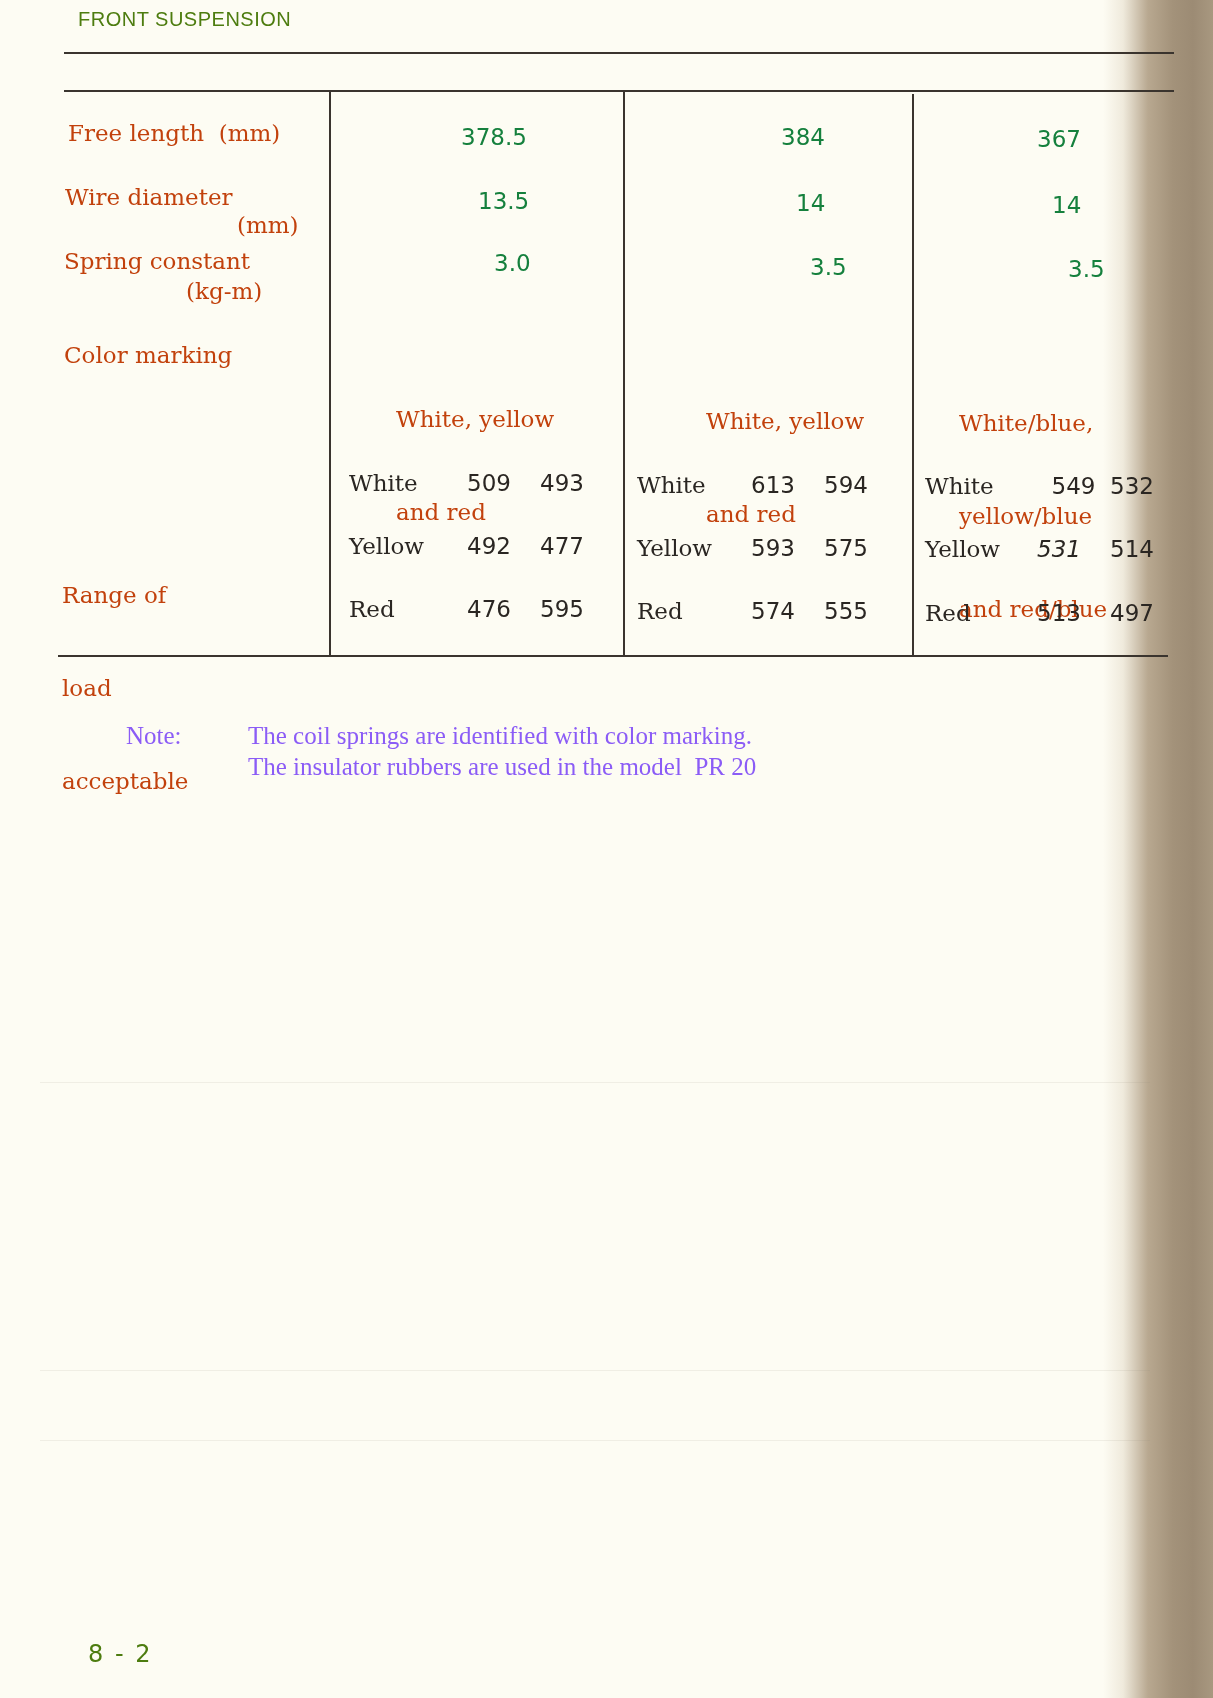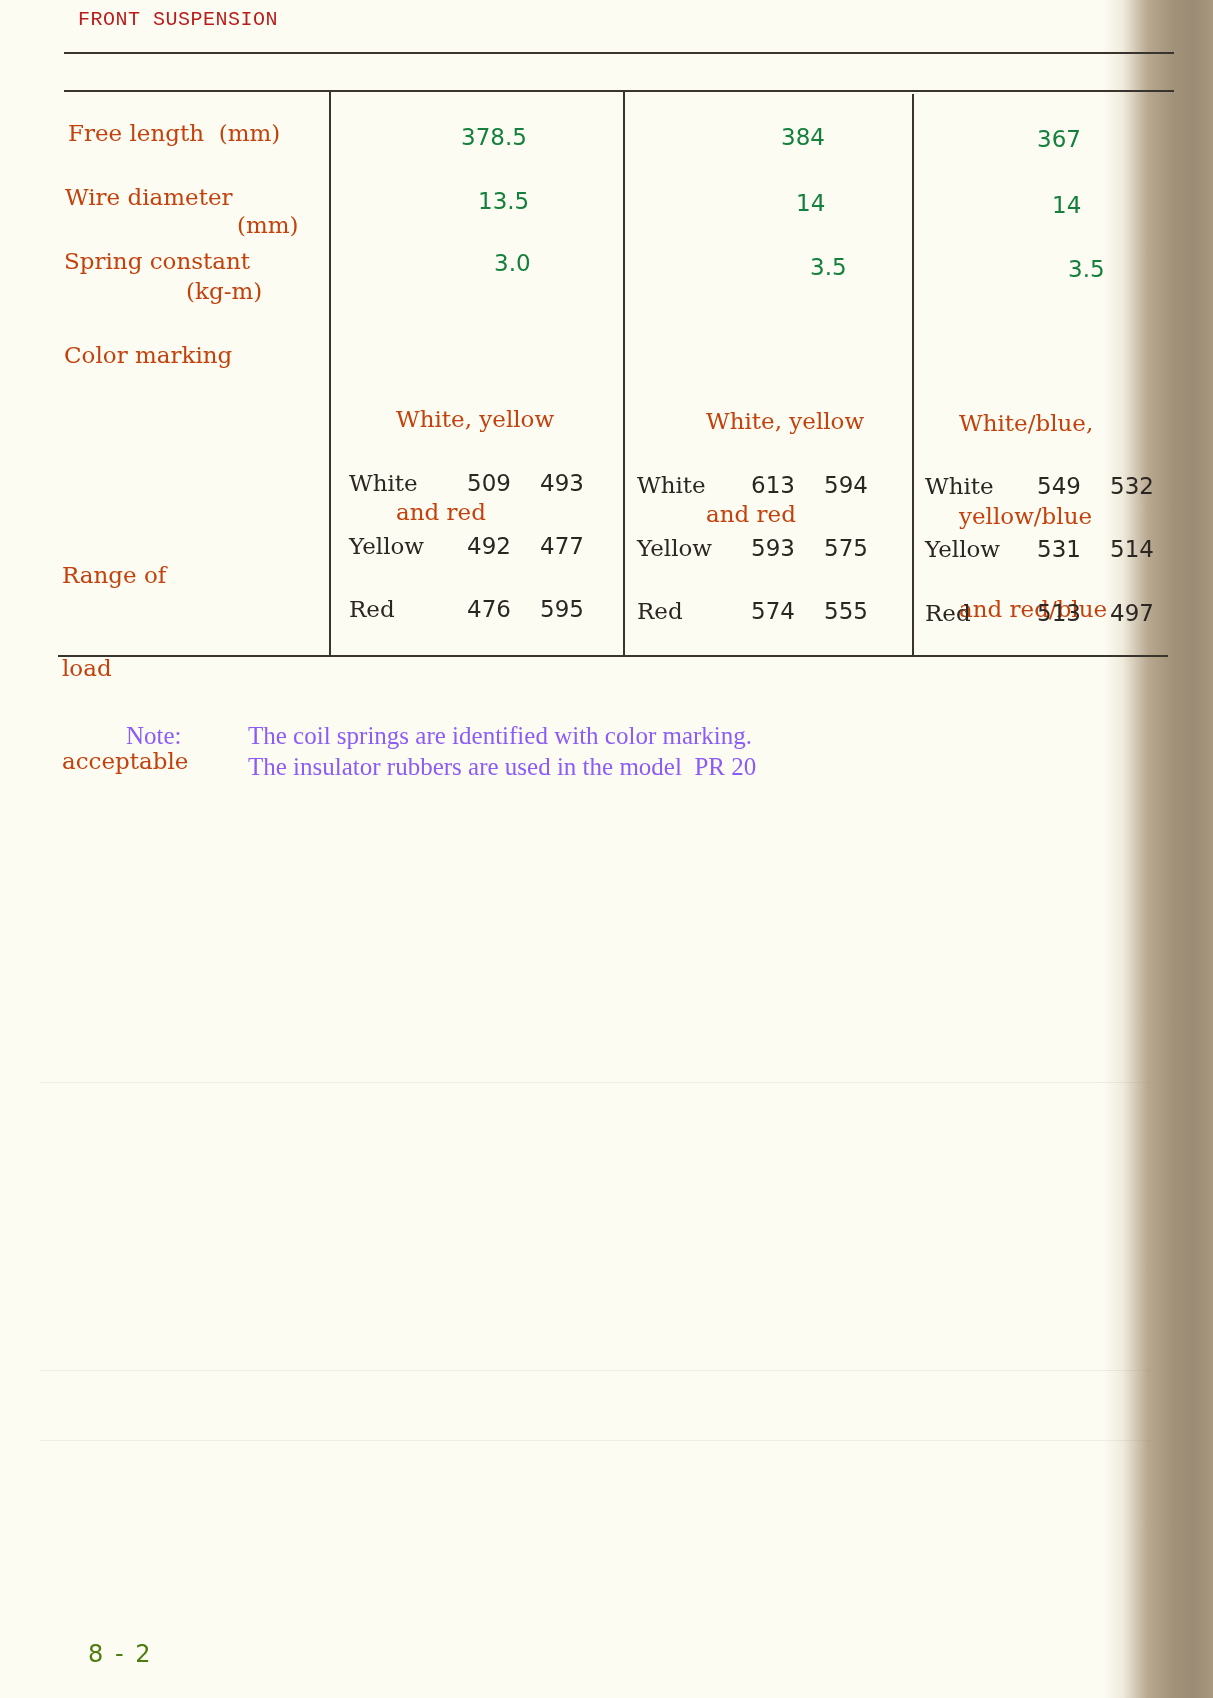--- a/index.html
+++ b/index.html
@@ -22,24 +22,24 @@
         rgba(230,222,205,0.6) 20px,
         #b8a890 45px,
         #a3927a 70px,
         #9c8b74 90px,
         #a89880 110px);
       pointer-events: none;
     }
     .header-title {
       position: absolute;
       left: 78px; top: 8px;
-      font-family: Liberation Mono, monospace;
+      font-family: Liberation Sans, sans-serif;
       font-size: 20px;
       letter-spacing: 0.5px;
-      color: #b91c1c;
+      color: #4d7c0f;
     }
     .hr {
       position: absolute;
       height: 2px;
       background: #3a342e;
     }
     .hr.top1 { left: 64px; top: 52px; width: 1110px; }
     .hr.top2 { left: 64px; top: 90px; width: 1110px; }
     .hr.bottom { left: 58px; top: 655px; width: 1110px; }
 
@@ -143,21 +143,21 @@
   <div class="cell label" style="left:706px;top:344px;">
     <div>White, yellow</div>
     <div>and red</div>
   </div>
   <div class="cell label" style="left:959px;top:346px;">
     <div>White/blue,</div>
     <div>yellow/blue</div>
     <div>and red/blue</div>
   </div>
 
-  <div class="cell label" style="left:62px;top:498px;">
+  <div class="cell label" style="left:62px;top:518px;">
     <div>Range of</div>
     <div>load</div>
     <div>acceptable</div>
   </div>
 
   <div class="load-row" style="left:349px;top:470px;">
     <span class="lname" style="width:118px;display:inline-block;">White</span>
     <span class="lval" style="width:73px;display:inline-block;">509</span>
     <span class="lval">493</span>
   </div>
@@ -183,26 +183,26 @@
     <span class="lval">575</span>
   </div>
   <div class="load-row" style="left:637px;top:598px;">
     <span class="lname" style="width:114px;display:inline-block;">Red</span>
     <span class="lval" style="width:73px;display:inline-block;">574</span>
     <span class="lval">555</span>
   </div>
 
   <div class="load-row" style="left:925px;top:473px;">
     <span class="lname" style="width:112px;display:inline-block;">White</span>
-    <span class="lval" style="width:73px;display:inline-block;">549</span>
+    <span class="lval" style="width:73px;display:inline-block;text-align:center;">549</span>
     <span class="lval">532</span>
   </div>
   <div class="load-row" style="left:925px;top:536px;">
     <span class="lname" style="width:112px;display:inline-block;">Yellow</span>
-    <span class="lval" style="width:73px;display:inline-block;">531</span>
+    <span class="lval" style="width:73px;display:inline-block;font-style:italic;">531</span>
     <span class="lval">514</span>
   </div>
   <div class="load-row" style="left:925px;top:600px;">
     <span class="lname" style="width:112px;display:inline-block;">Red</span>
     <span class="lval" style="width:73px;display:inline-block;">513</span>
     <span class="lval">497</span>
   </div>
 </div>
 
 <div class="note">

